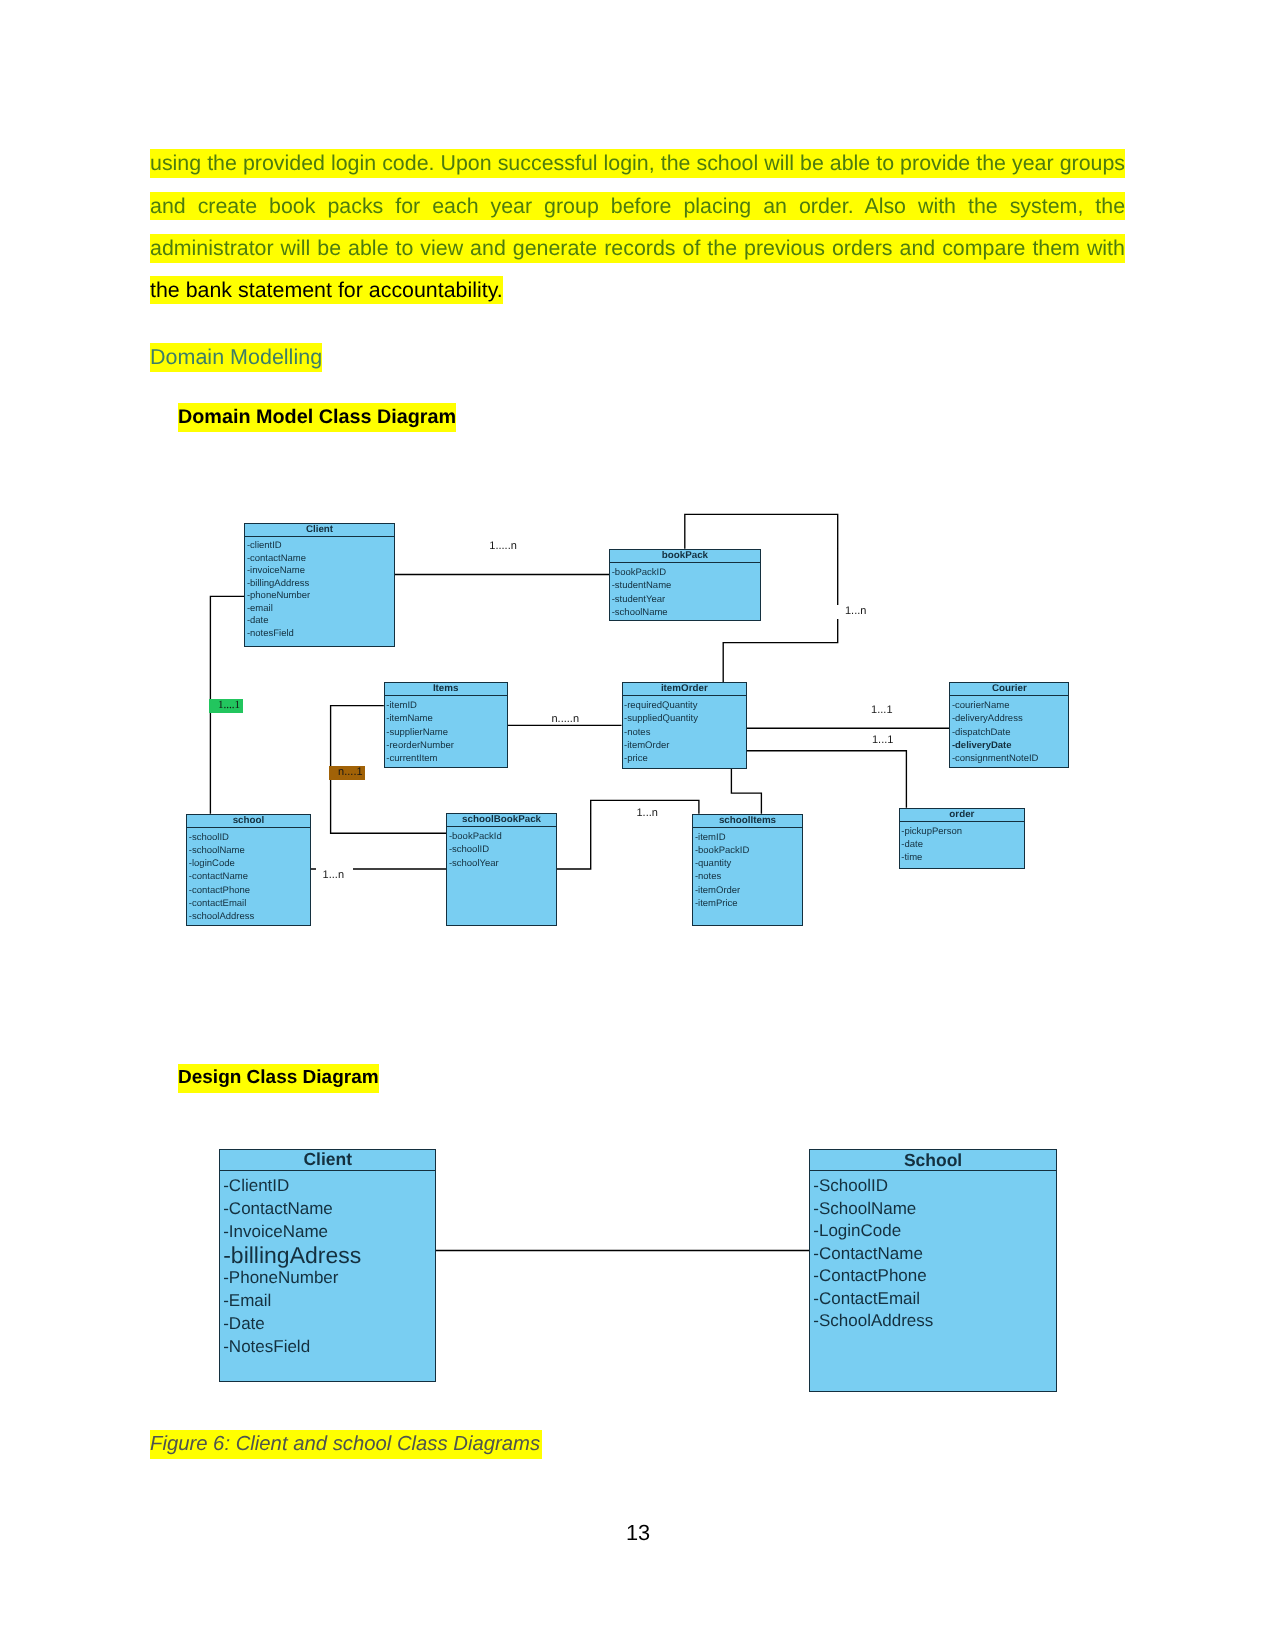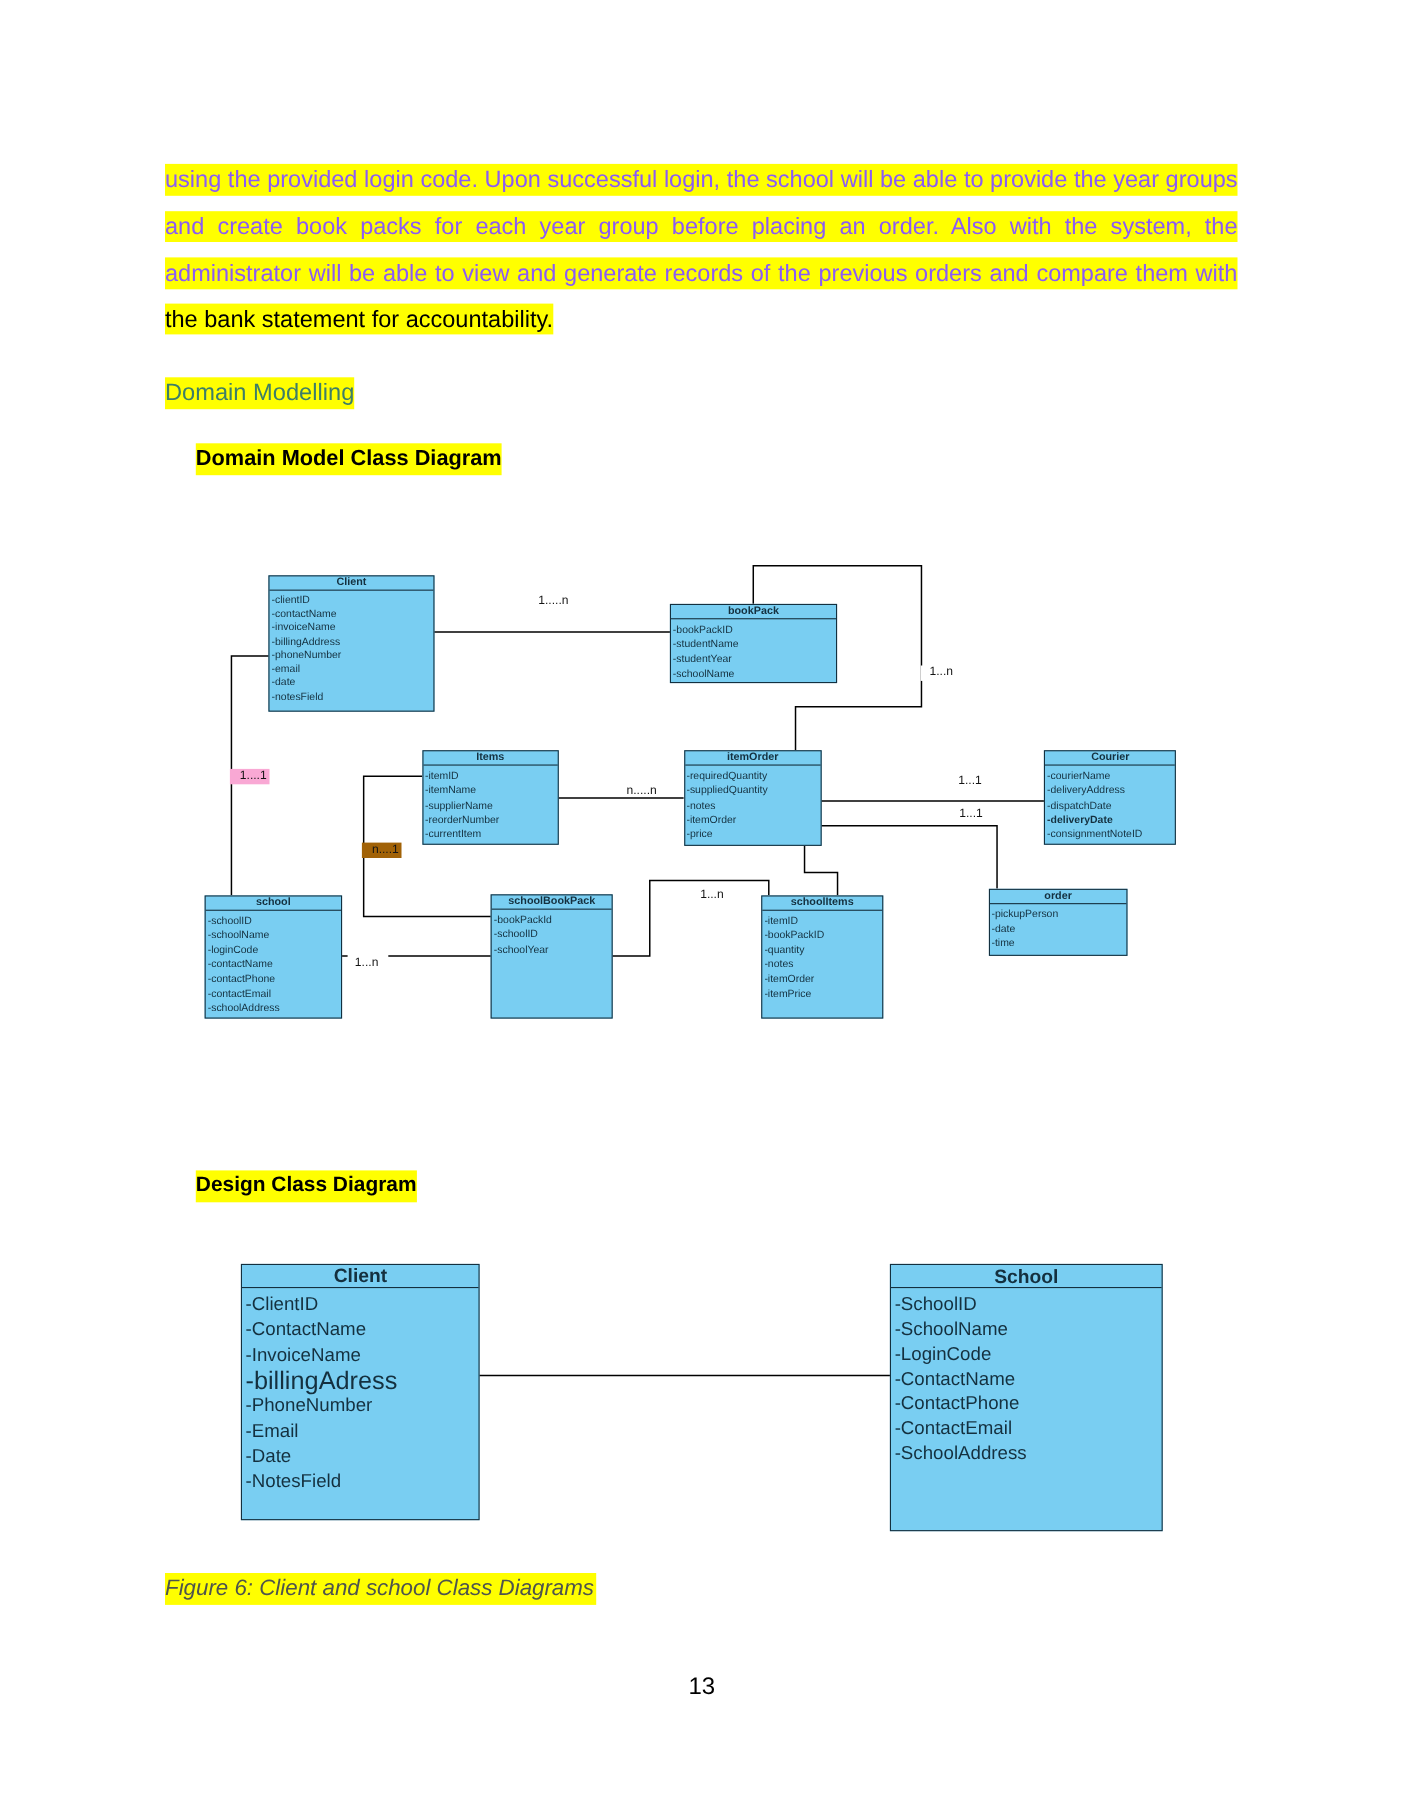--- a/index.html
+++ b/index.html
@@ -9,21 +9,21 @@
        -webkit-font-smoothing:antialiased;
        -moz-osx-font-smoothing:grayscale;
        text-rendering:geometricPrecision;}
   *{-webkit-font-smoothing:antialiased;}
   .page{position:absolute;left:0;top:0;width:1275px;height:1650px;}
 
   
   .txtline{position:absolute;left:150px;font-size:21.4px;white-space:nowrap;color:#000;
            line-height:28.6px;}
   .txtline .hl{background:#ffff00;display:inline-block;height:28.6px;line-height:28.6px;}
-  .jline{position:absolute;left:150px;width:975px;font-size:21.4px;color:#8b5cf6;
+  .jline{position:absolute;left:150px;width:975px;font-size:21.4px;color:#4d7c0f;
          white-space:nowrap;line-height:28.6px;}
   .jline > span{background:#ffff00;display:inline-block;height:28.6px;line-height:28.6px;}
 
   .hgreen{position:absolute;left:150px;font-size:21.5px;color:#3d7e68;line-height:28.6px;}
   .hgreen span{background:#ffff00;display:inline-block;height:28.6px;line-height:28.6px;}
   .hbold{position:absolute;left:150px;font-size:19.8px;font-weight:bold;color:#000;line-height:28.6px;padding-left:28px;}
   .hbold span{background:#ffff00;display:inline-block;height:28.6px;line-height:28.6px;}
   .cap{position:absolute;left:150px;font-size:20.3px;font-style:italic;color:#4e544e;line-height:28.6px;}
   .cap span{background:#ffff00;display:inline-block;height:28.6px;line-height:28.6px;padding-right:2px;}
   .pgnum{position:absolute;left:0;width:1276px;text-align:center;font-size:21.8px;color:#000;line-height:24px;}
@@ -136,22 +136,22 @@
         <div class="attr" style="left: 1.5px; top: 82.1px; font-size: 9.5px; line-height: 13.2px;">-itemPrice</div>
       </div>
       <div class="cls" style="left: 898.8px; top: 807.8px; width: 126.2px; height: 60.8px;">
         <div class="hdr" style="height: 13.1px; line-height: 11.6px; font-size: 9.8px;">order</div>
         <div class="attr" style="left: 1.5px; top: 16.1px; font-size: 9.5px; line-height: 13.2px;">-pickupPerson</div>
         <div class="attr" style="left: 1.5px; top: 29.3px; font-size: 9.5px; line-height: 13.2px;">-date</div>
         <div class="attr" style="left: 1.5px; top: 42.5px; font-size: 9.5px; line-height: 13.2px;">-time</div>
       </div>
       <div class="mlabel" style="left: 487.3px; top: 539.6px; padding-left: 2px; padding-right: 2.5px; background: transparent;">1.....n</div>
       <div class="mlabel" style="left: 836.5px; top: 604.6px; padding-left: 8.5px; padding-right: 2.5px; background: rgb(255, 255, 255);">1...n</div>
-      <div class="mlabel" style="left: 209px; top: 698.7px; padding-left: 9px; padding-right: 2.5px; background: #f9a8d4;">1....1</div>
-      <div class="mlabel" style="left: 549.5px; top: 712.6px; padding-left: 2px; padding-right: 2.5px; background: transparent; margin-left: 18px;">n.....n</div>
+      <div class="mlabel" style="left: 209px; top: 698.7px; padding-left: 9px; padding-right: 2.5px; background: #22c55e; font-family: Liberation Serif, serif;">1....1</div>
+      <div class="mlabel" style="left: 549.5px; top: 712.6px; padding-left: 2px; padding-right: 2.5px; background: transparent;">n.....n</div>
       <div class="mlabel" style="left: 329.1px; top: 765.5px; padding-left: 9px; padding-right: 2.5px; background: #a16207;">n....1</div>
       <div class="mlabel" style="left: 869.1px; top: 703.5px; padding-left: 2px; padding-right: 2.5px; background: transparent;">1...1</div>
       <div class="mlabel" style="left: 870px; top: 733.7px; padding-left: 2px; padding-right: 2.5px; background: transparent;">1...1</div>
       <div class="mlabel" style="left: 315.6px; top: 868.1px; padding-left: 7px; padding-right: 9px; background: rgb(255, 255, 255);">1...n</div>
       <div class="mlabel" style="left: 634.5px; top: 806.8px; padding-left: 2px; padding-right: 2.5px; background: transparent;">1...n</div>
     </div>
 
   <div class="hbold" style="top:1064px;font-size:19.0px;"><span>Design Class Diagram</span></div>
 
   <div class="dgm" id="design-dgm">

